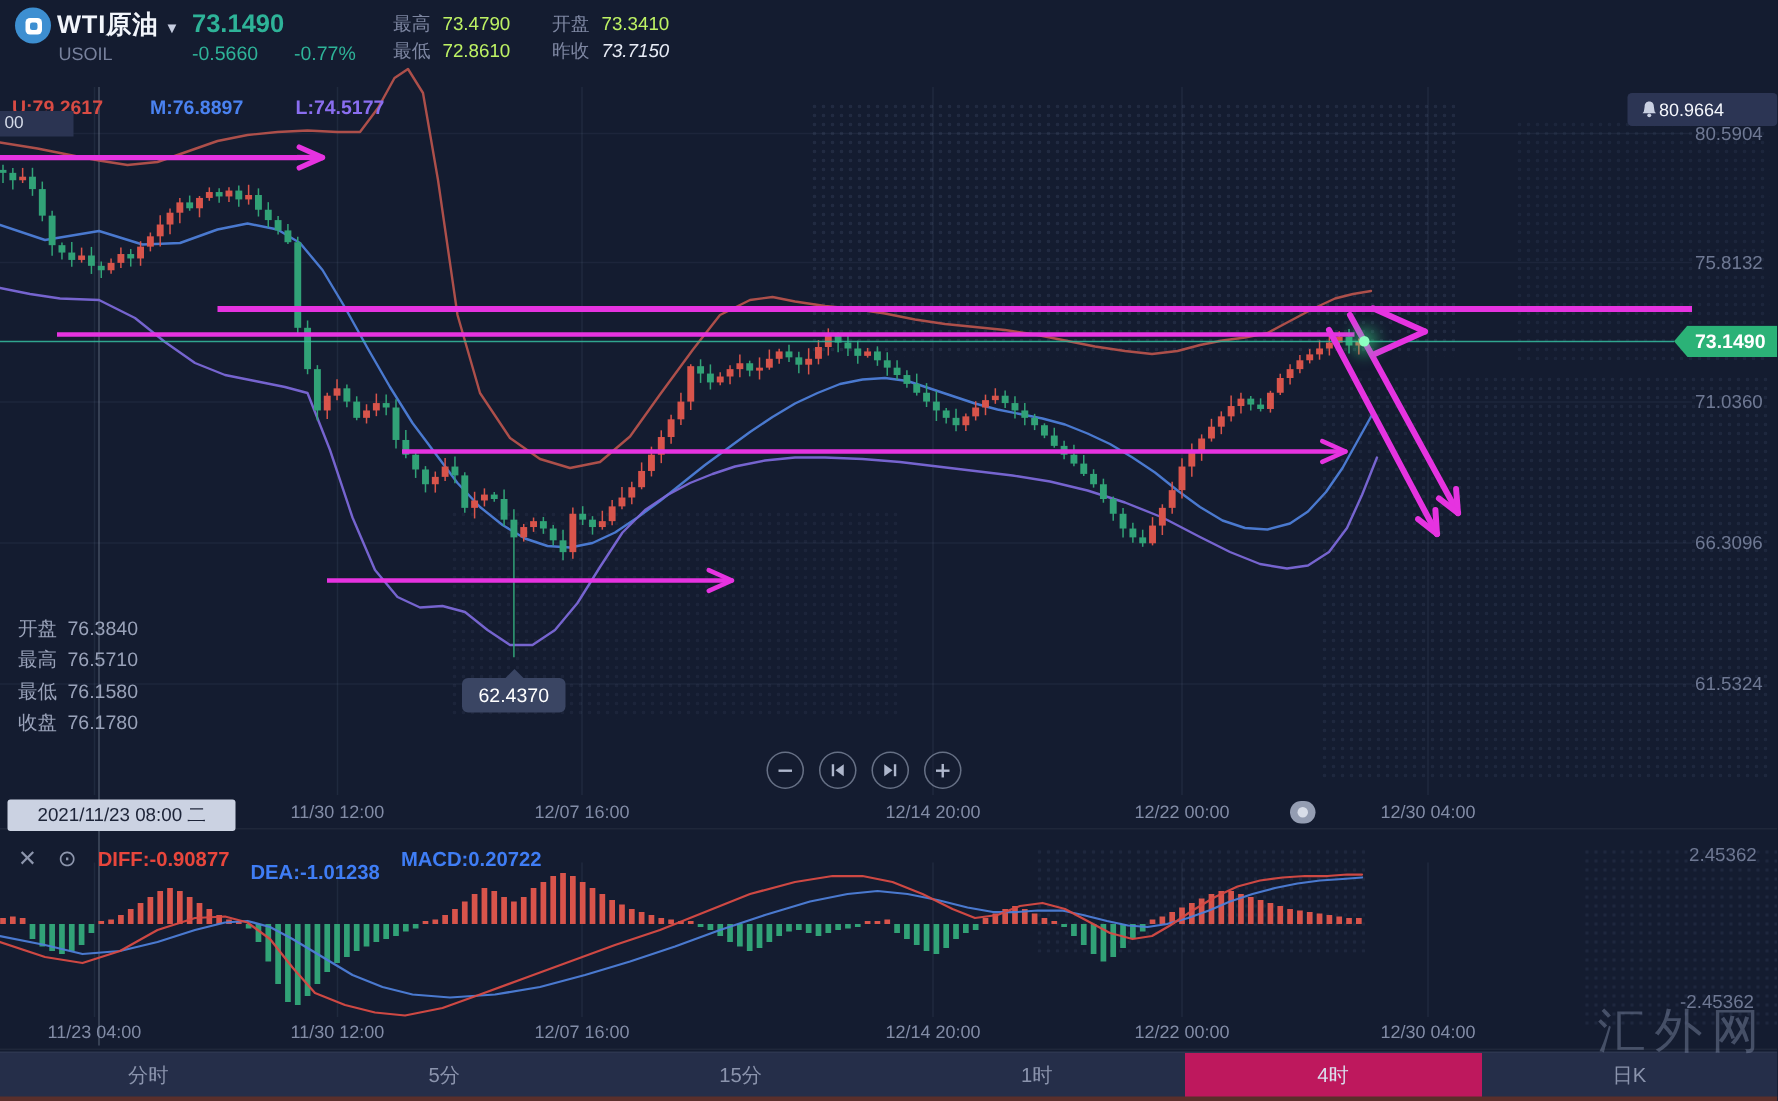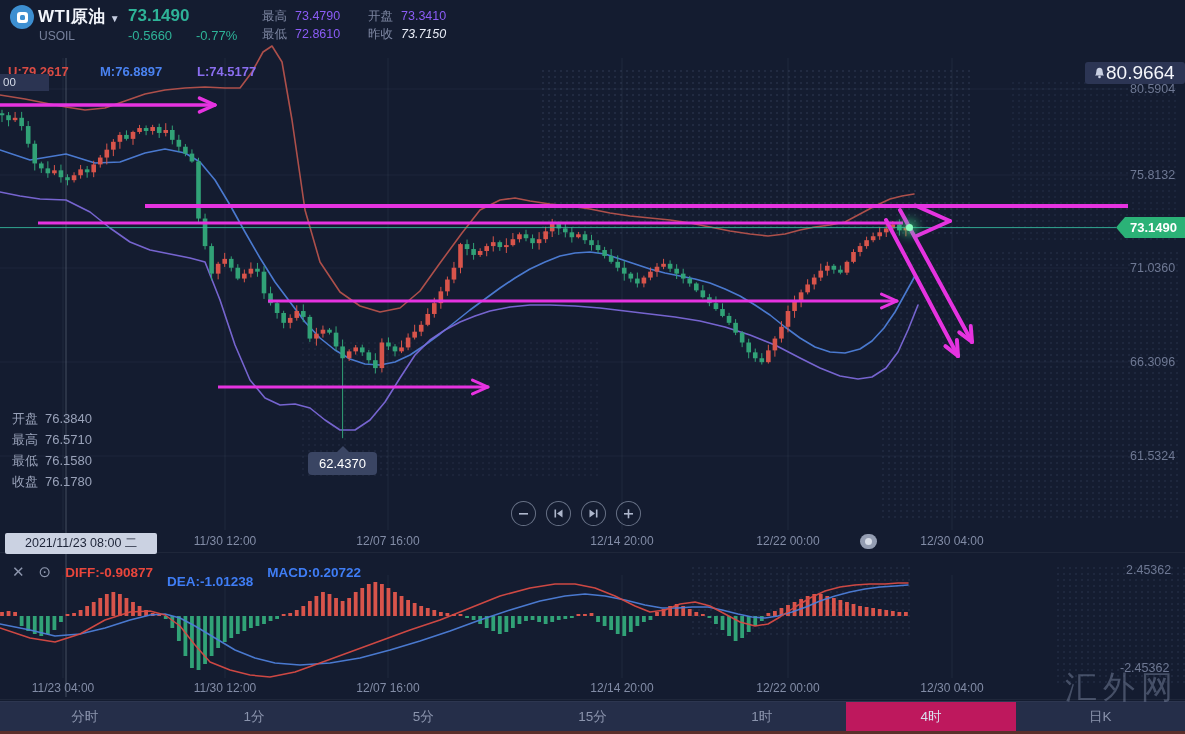--- a/index.html
+++ b/index.html
@@ -16,30 +16,30 @@
   #logo .sq{position:absolute;left:6.5px;top:6.5px;width:11px;height:11px;background:#fff;border-radius:3px;}
   #logo .sq2{position:absolute;left:9.5px;top:9.5px;width:5px;height:5px;background:#3d8fd1;border-radius:1.5px;}
   .sym{left:38px;top:5px;font-size:17px;font-weight:bold;color:#f2f5fb;letter-spacing:.5px;}
   .sym .car{font-size:10px;color:#c6cde0;margin-left:4px;}
   .code{left:39px;top:29px;font-size:12px;color:#77819c;}
   .px-main{left:128px;top:6px;font-size:17px;font-weight:bold;color:#2eb398;}
   .px-chg{left:128px;top:28px;font-size:13px;color:#2eb398;}
   .px-pct{left:196px;top:28px;font-size:13px;color:#2eb398;}
   .stat{font-size:12.5px;white-space:nowrap;}
   .stat .lb{color:#7d86a1;margin-right:8px;}
-  .g{color:#8b5cf6;} .w{color:#e8ecf6;font-style:italic;}
+  .g{color:#bef264;} .w{color:#e8ecf6;font-style:italic;}
   
   .boll{top:64px;font-size:13px;font-weight:bold;}
   
   .ylab{position:absolute;left:1130px;font-size:12.5px;color:#6e7893;}
   .xlab{position:absolute;transform:translateX(-50%);font-size:12px;color:#828ca6;white-space:nowrap;}
   
   #alert{left:1085px;top:62px;width:100px;height:22px;background:#2c3554;border-radius:3px;
          display:flex;align-items:center;z-index:6;}
-  #alert .t{color:#f5f7fc;font-size:19px;margin-left:0;}
+  #alert .t{color:#f5f7fc;font-size:12px;margin-left:0;}
   
   #partlab{left:0;top:74px;width:46px;height:17px;background:#2b3452;color:#d5dbe8;
            font-size:11.5px;line-height:17px;padding-left:3px;z-index:6;}
   
   #ohlc{left:12px;top:408px;font-size:13px;color:#99a2b9;line-height:21px;z-index:6;}
   #ohlc .v{margin-left:7px;}
   
   #lowtip{left:308px;top:452px;background:#3a4563;color:#fff;font-size:13px;
           padding:4px 11px;border-radius:4px;z-index:7;}
   #lowtip .notch{position:absolute;left:50%;top:-6px;margin-left:-6px;width:0;height:0;
@@ -654,21 +654,20 @@
     <div class="xlab" style="left: 388px; top: 681px;">12/07 16:00</div>
     <div class="xlab" style="left: 622px; top: 681px;">12/14 20:00</div>
     <div class="xlab" style="left: 788px; top: 681px;">12/22 00:00</div>
     <div class="xlab" style="left: 952px; top: 681px;">12/30 04:00</div>
   </div>
 
 <div class="abs" id="glowdot" style="left: 906px; top: 224px;"></div>
 
 <div class="abs" id="toolbar">
     <div class="tab">分时</div>
-    <div class="tab">1分</div>
     <div class="tab">5分</div>
     <div class="tab">15分</div>
     <div class="tab">1时</div>
     <div class="tab active">4时</div>
     <div class="tab">日K</div>
   </div>
 <div class="abs" id="redline"></div>
 <div class="abs" id="wm">汇外网</div>
 
 </body></html>

